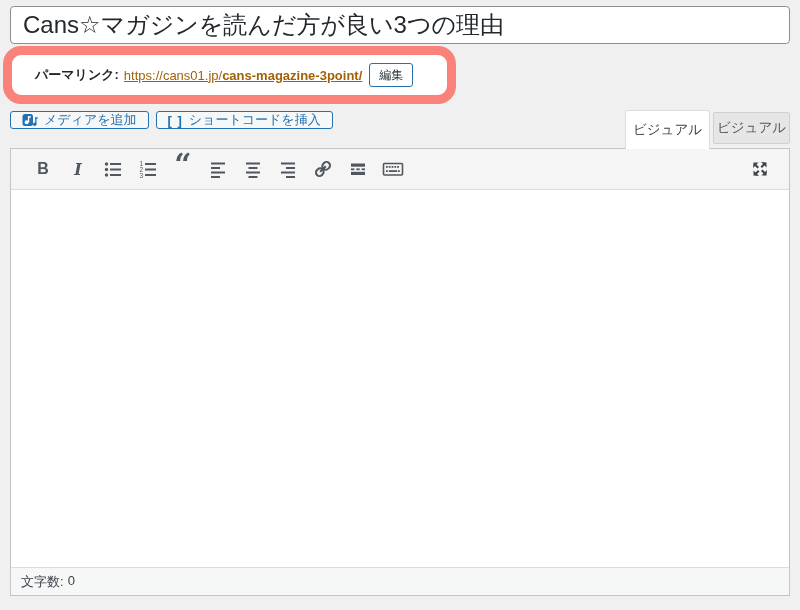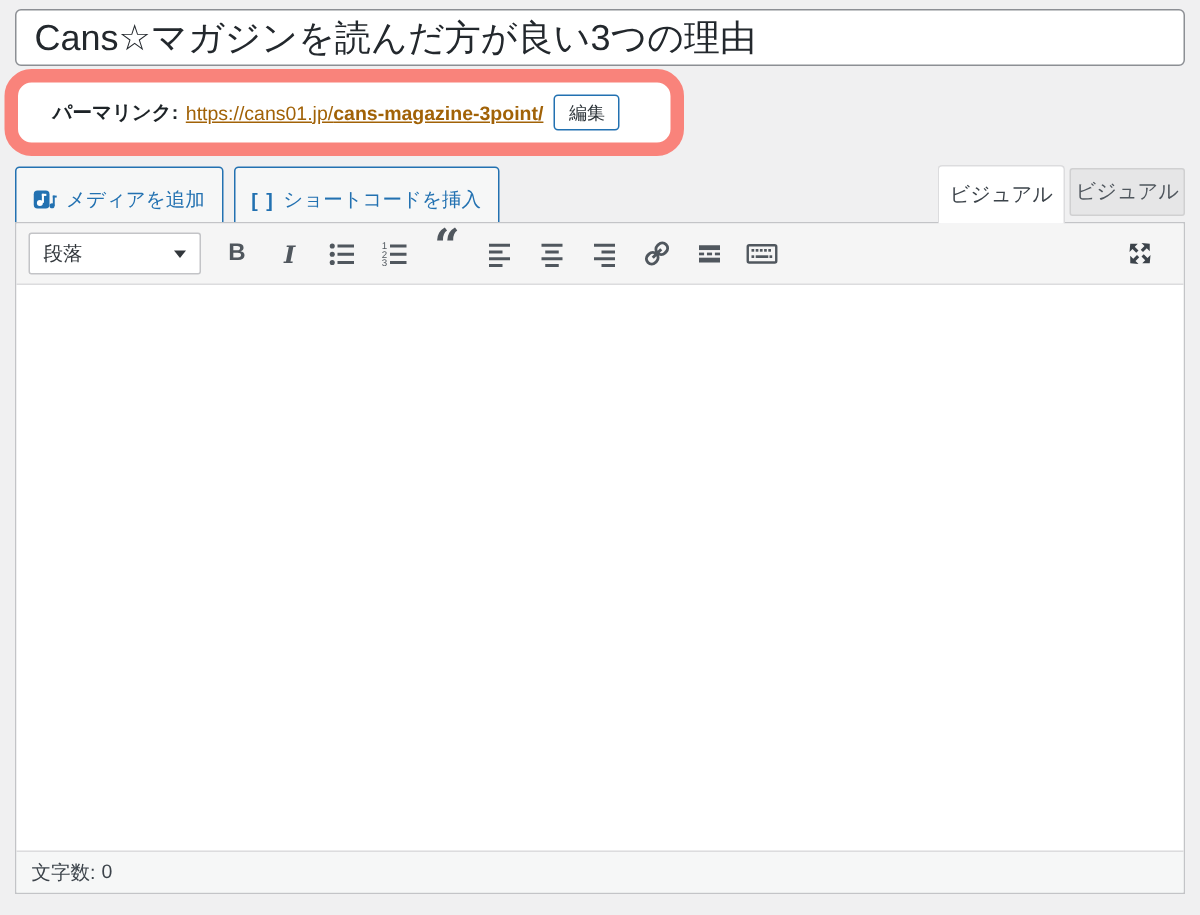--- a/index.html
+++ b/index.html
@@ -37,21 +37,21 @@
     margin-left: 7px;
     background: #fff; border: 1px solid #2271b1; border-radius: 3px;
     color: #2c3338; font-size: 12px; line-height: 20px;
     padding: 1px 9px; cursor: pointer;
     font-family: "Liberation Sans", "DejaVu Sans", sans-serif;
   }
   
   .media-row { position: absolute; left: 10px; top: 111px; display: flex; gap: 7px; }
   .wp-btn {
     display: inline-flex; align-items: center; gap: 6px;
-    height: 44px; padding: 0 11px;
+    height: 18px; padding: 0 11px;
     background: #f6f7f7; border: 1px solid #2271b1; border-radius: 3px;
     color: #2271b1; font-size: 13px; cursor: pointer;
     font-family: "Liberation Sans", "DejaVu Sans", sans-serif;
   }
   .shortcode-glyph { font-weight: 700; letter-spacing: 1px; }
   
   .tab {
     position: absolute; display: flex; align-items: center; justify-content: center;
     font-size: 13.5px; cursor: pointer;
   }
@@ -142,24 +142,20 @@
     <span>ショートコードを挿入</span>
   </button>
 </div>
 
 <div class="tab tab-visual">ビジュアル</div>
 <div class="tab tab-text">ビジュアル</div>
 
 <div class="editor-box">
 
   <div class="mce-toolbar">
-    <div class="format-select">
-      <span>段落</span>
-      <span class="caret-down"></span>
-    </div>
 
     <button class="tb-btn">
       <span class="glyph-b">B</span>
     </button>
     <button class="tb-btn">
       <span class="glyph-i">I</span>
     </button>
     <button class="tb-btn">
       <svg width="20" height="20" viewBox="0 0 20 20" fill="#50575e">
         <circle cx="3.5" cy="5" r="1.7"></circle>

